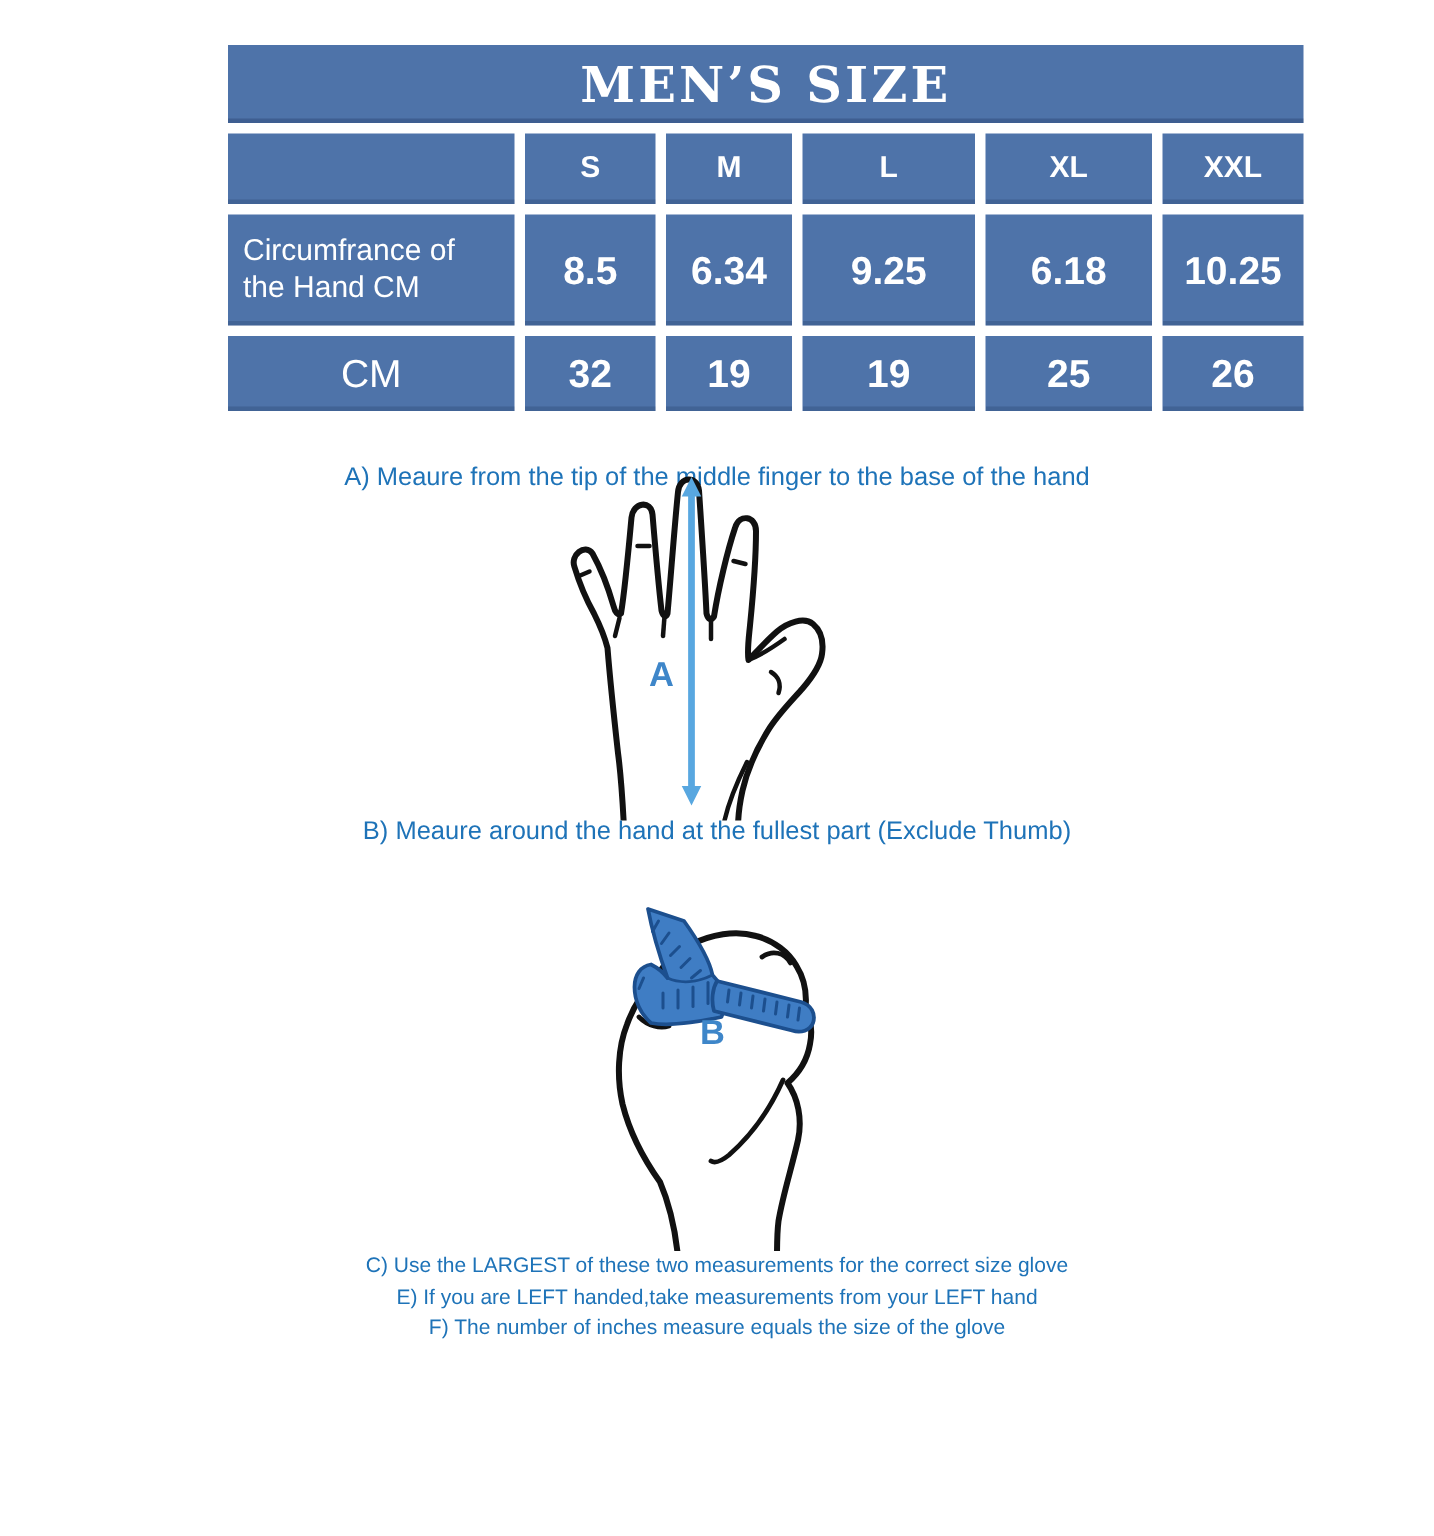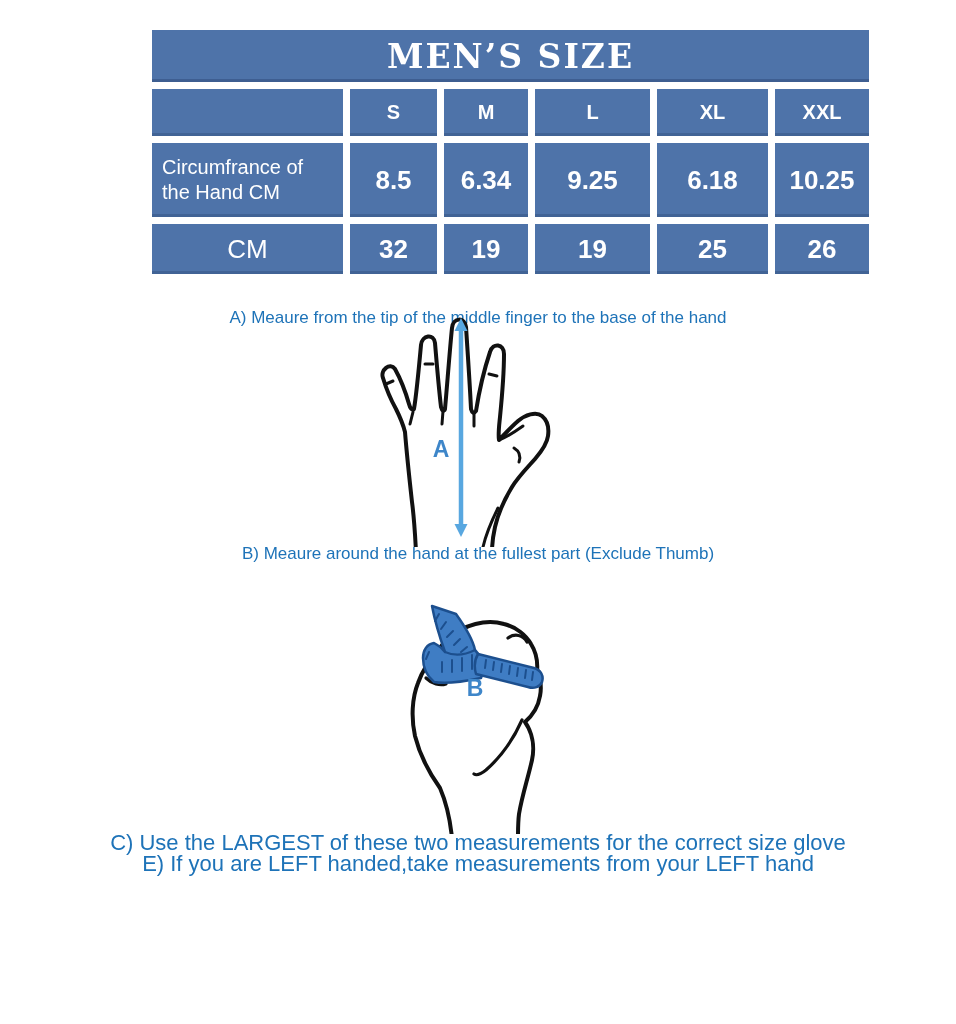--- a/index.html
+++ b/index.html
@@ -42,21 +42,21 @@
   .val{font-weight:700;font-size:26px;}
   
   .note{
     position:absolute;left:0;width:100%;text-align:center;
     color:var(--txtblue);font-size:17px;
   }
   .note-a{top:285px;margin-top:23px;}
   .note-b{top:544px;}
   .notes-bottom{
     position:absolute;top:833px;left:0;width:100%;text-align:center;
-    color:var(--txtblue);font-size:22px;line-height:20.5px;
+    color:var(--txtblue);font-size:14px;line-height:20.5px;
   }
   
   .fig-a{position:absolute;left:348px;top:312px;width:260px;height:235px;}
   .fig-b{position:absolute;left:382px;top:586px;width:218px;height:248px;}
   .diag-label{
     font-family:"Liberation Sans",sans-serif;font-weight:700;font-size:23px;
     fill:var(--labelblue);
   }
 </style>
 </head>
@@ -170,15 +170,16 @@
         <path d="M 136 82 L 135 90"></path>
         <path d="M 144 84 L 143 92"></path>
         <path d="M 151 86 L 150 94"></path>
     </g>
     <text class="diag-label" x="93" y="110" text-anchor="middle">B</text>
   </svg>
 
   <div class="notes-bottom">
     <div>C) Use the LARGEST of these two measurements for the correct size glove</div>
     <div>E) If you are LEFT handed,take measurements from your LEFT hand</div>
+    <div>F) The number of inches measure equals the size of the glove</div>
   </div>
 
 </div>
 
 </body></html>

